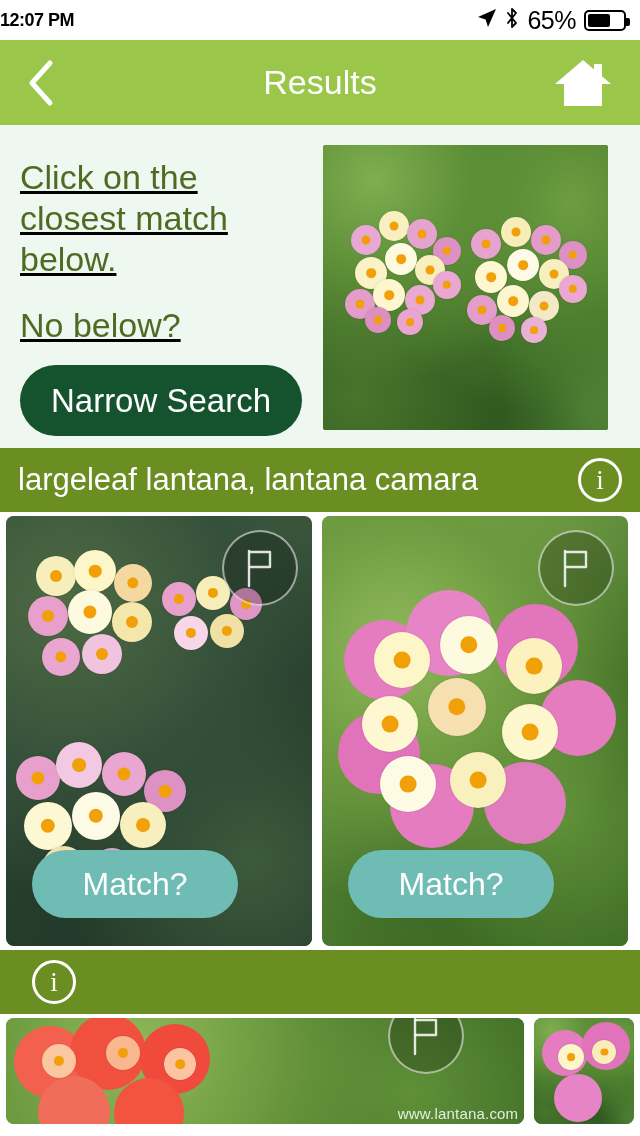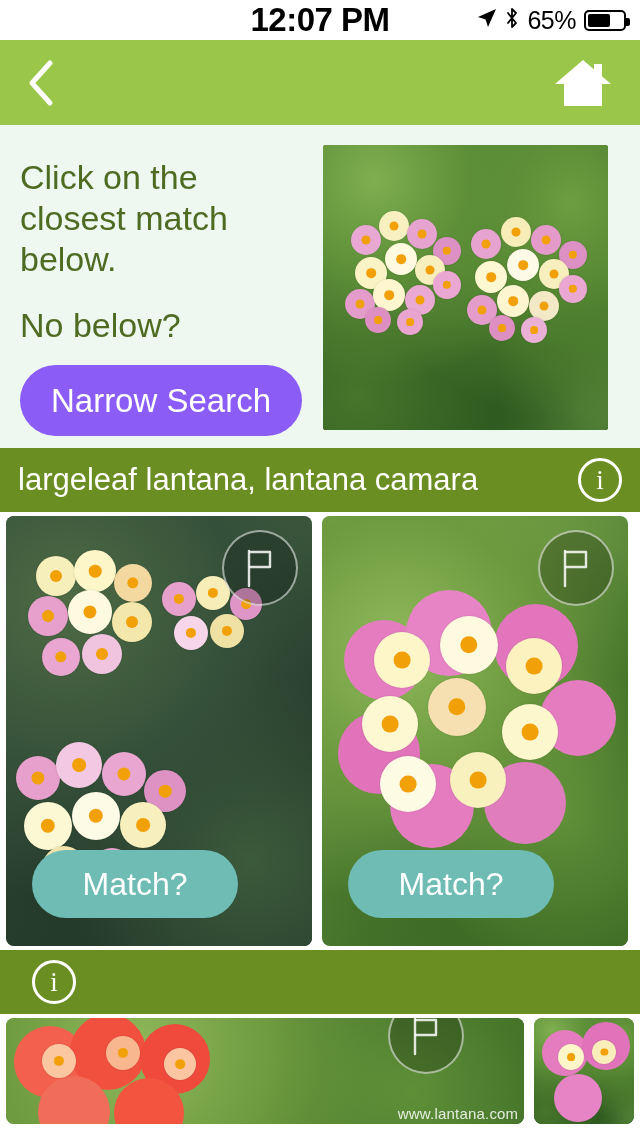--- a/index.html
+++ b/index.html
@@ -30,22 +30,22 @@
   .back-chip svg { display:block; }
   .sb-search { font-size: 25px; color: #000; letter-spacing: -0.3px; }
   .sb-signal { display: flex; align-items: flex-end; gap: 3px; margin-left: 10px; height: 20px; }
   .sb-signal i { display:block; width: 5px; background: #000; border-radius: 1px; }
   .sb-signal i.b1 { height: 6px; }
   .sb-signal i.b2 { height: 10px; background:#b9b9b9;}
   .sb-signal i.b3 { height: 14px; background:#b9b9b9;}
   .sb-signal i.b4 { height: 18px; background:#b9b9b9;}
   .sb-wifi { margin-left: 8px; }
   .sb-time {
-    position: absolute; left: 0; right: 0; text-align: center;
-    font-size: 33px; font-weight: bold; color: #000; letter-spacing: -0.5px;
+    position: absolute; left: 0; right: 0; 
+    font-size: 18px; font-weight: bold; color: #000; letter-spacing: -0.5px;
     pointer-events: none;
   }
   .sb-right {
     margin-left: auto; display: flex; align-items: center; gap: 8px;
   }
   .sb-batt-text { font-size: 25px; color: #000; letter-spacing: -0.5px; }
   .batt {
     width: 42px; height: 21px; border: 2px solid #000; border-radius: 5px;
     position: relative; display: flex; align-items: center; padding: 2px;
   }
@@ -70,32 +70,33 @@
   }
   .nav-btn { position: relative; z-index: 2; display:flex; align-items:center; }
 
   
   .top-panel {
     height: 323px;
     background: #eef7f0;
     display: flex;
     padding: 20px 32px 0 20px;
     gap: 18px;
+    text-decoration: underline;
   }
   .instr { flex: 1; padding-top: 12px; }
   .instr h1 {
     font-size: 34px; line-height: 41px; color: #4e6b22; font-weight: normal;
   }
   .instr .nomatch {
     margin-top: 26px;
     font-size: 34px; color: #4e6b22; font-weight: normal;
   }
   .narrow-btn {
     margin-top: 20px;
-    background: #8b5cf6;
+    background: #14532d;
     color: #fff;
     border: none;
     border-radius: 36px;
     height: 71px;
     width: 282px;
     font-size: 33px;
     font-family: "Liberation Sans", sans-serif;
     cursor: pointer;
   }
   .hero-img {
@@ -228,20 +229,21 @@
       </span>
   </div>
 </div>
 
 <div class="navbar">
   <span class="nav-btn">
     <svg width="30" height="48" viewBox="0 0 30 48" aria-hidden="true">
         <path d="M24 4 L6 24 L24 44" fill="none" stroke="#fff" stroke-width="5" stroke-linecap="round" stroke-linejoin="round"></path>
       </svg>
   </span>
+  <span class="nav-title">Results</span>
   <span class="nav-btn">
     <svg width="62" height="52" viewBox="0 0 62 52" aria-hidden="true">
       <path d="M31 3 L59 27 L50 27 L50 49 L12 49 L12 27 L3 27 Z" fill="#fff"></path>
       <rect x="42" y="7" width="8" height="13" fill="#fff"></rect>
     </svg>
   </span>
 </div>
 
 <div class="top-panel">
   <div class="instr">

